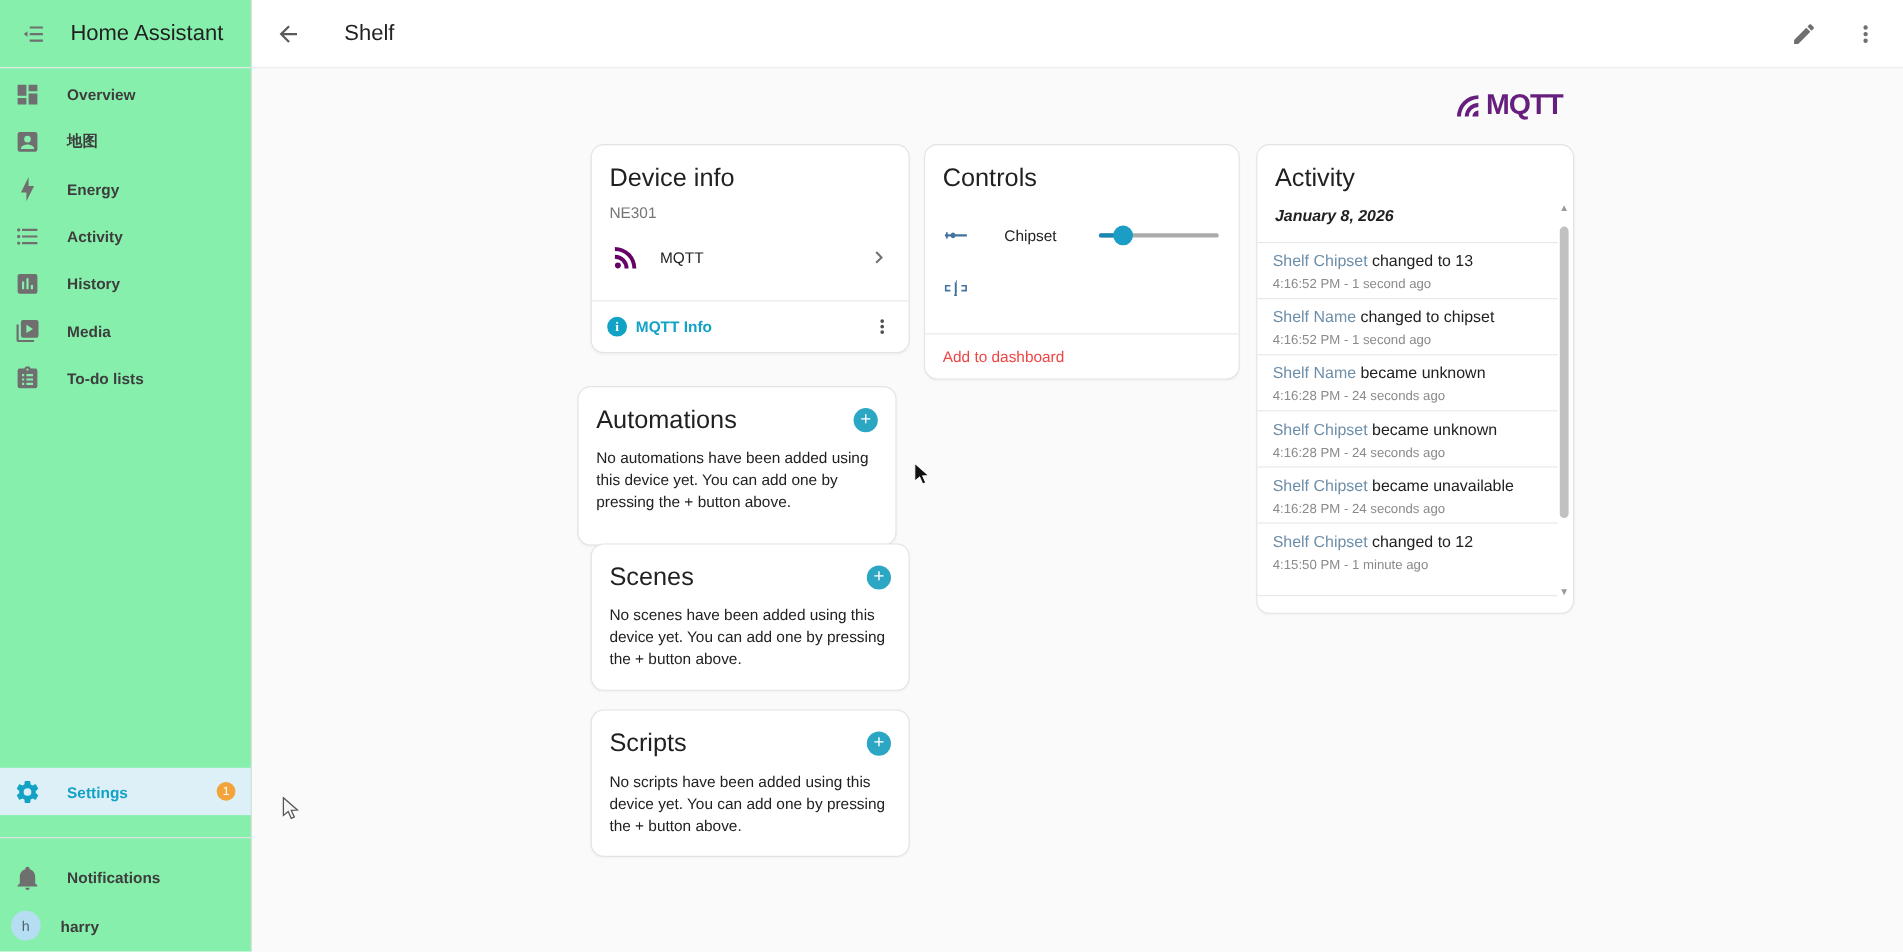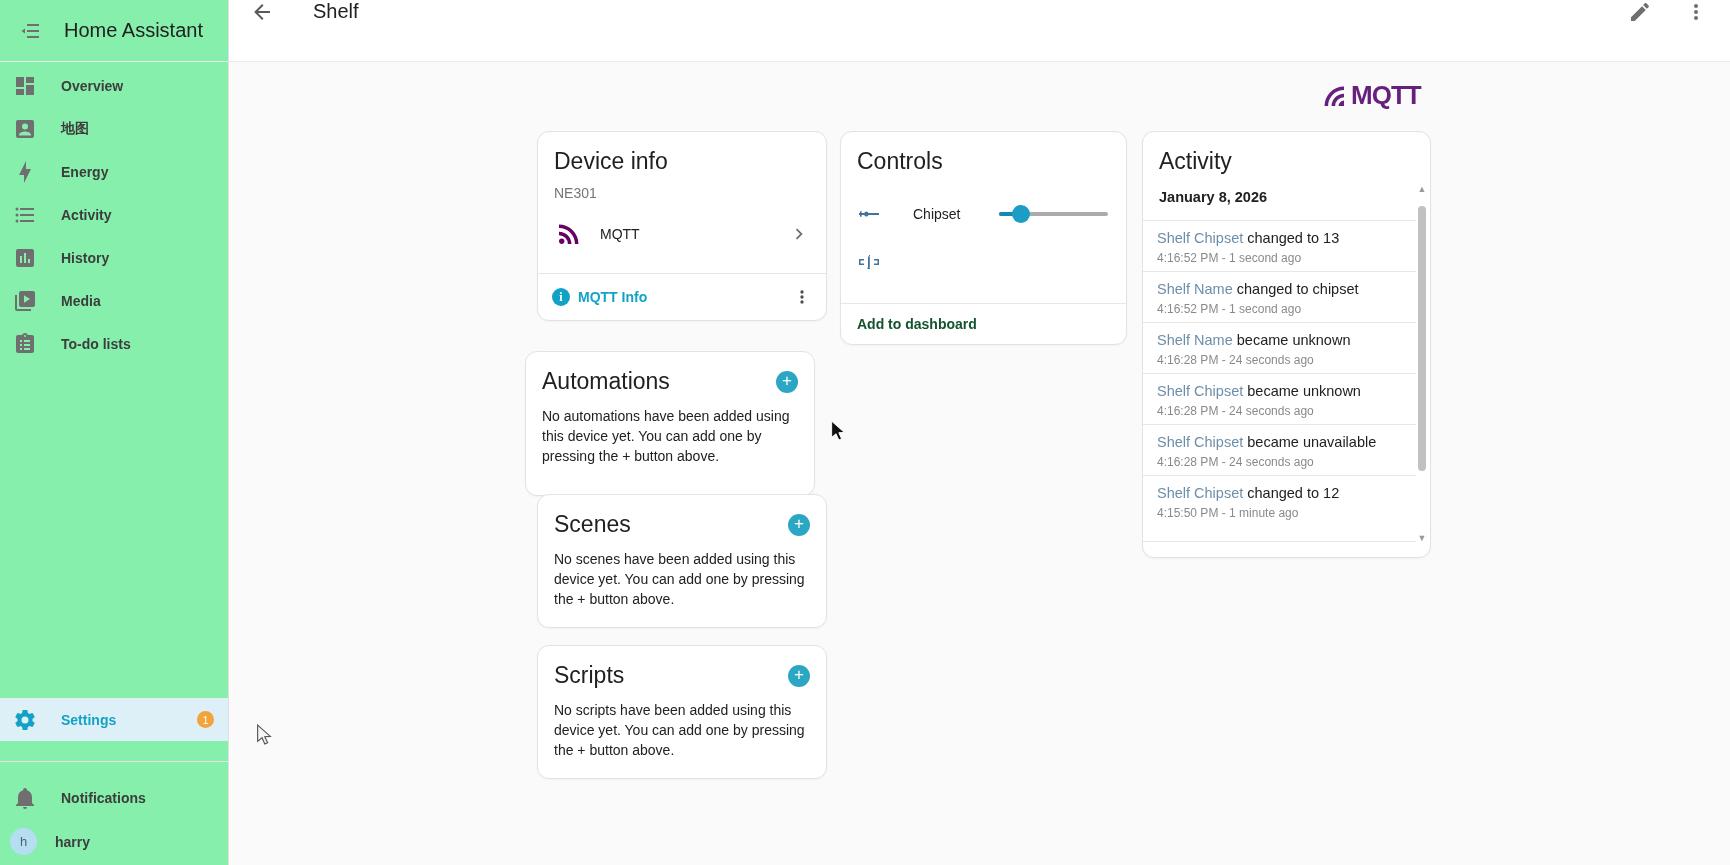--- a/index.html
+++ b/index.html
@@ -27,21 +27,21 @@
     display:flex; align-items:center; justify-content:center; }
   .side-divider { position:absolute; left:0; right:0; height:1px; background:#e4e4e4; }
   .avatar { width:27px; height:27px; border-radius:50%; background:#b5def2;
     color:#53626c; font-size:13px; display:flex; align-items:center;
     justify-content:center; margin-left:-3px; }
   .user-name { font-size:14px; font-weight:700; color:#3d3d3d; }
 
   
   .appbar { position:absolute; left:229px; top:0; right:0; height:62px;
     background:#fff; border-bottom:1px solid #ebebeb; display:flex;
-    z-index:4; }
+    align-items:center; z-index:4; }
   .appbar .back { margin-left:21px; width:24px; height:24px; color:#5a5a5a; cursor:pointer; }
   .appbar .title { margin-left:39px; font-size:20px; color:#212121; }
   .appbar .spacer { flex:1; }
   .icon-btn { width:24px; height:24px; color:#6f6f6f; cursor:pointer; }
   .appbar .edit { margin-right:32px; }
   .appbar .overflow { margin-right:22px; }
 
   
   .main { position:absolute; left:229px; top:62px; right:0; bottom:0; background:#fafafa; }
 
@@ -88,21 +88,21 @@
   .textfield { position:absolute; left:44px; top:107px; width:228px; height:50px;
     background:#f0f0f0; border-radius:4px 4px 0 0; border-bottom:1px solid #8d8d8d;
     padding:7px 12px 0 12px; cursor:text; }
   .tf-label { font-size:11px; color:#6f6f6f; }
   .tf-input { border:none; background:transparent; outline:none; font-size:15px;
     color:#212121; width:100%; padding:2px 0 0 0;
     font-family:"Liberation Sans","DejaVu Sans",sans-serif; }
   .tf-icon { position:absolute; left:16px; top:118px; width:24px; height:24px; color:#44739e; }
   .ctl-footer { position:absolute; left:0; right:0; bottom:0; height:41px;
     border-top:1px solid #e7e7e7; display:flex; align-items:center; padding:0 16px; }
-  .add-link { font-size:14px; font-weight:700; color:#14532d; cursor:pointer; }
+  .add-link { font-size:14px; font-weight:400; color:#ef4444; cursor:pointer; }
 
   
   .card-autom { left:296px; top:289px; width:290px; height:145px; }
   .card-scenes { left:308px; top:432px; width:290px; height:134px; }
   .card-scripts { left:308px; top:583px; width:290px; height:134px; }
   .empty-head { display:flex; align-items:center; }
   .plus-btn { margin-left:auto; width:22px; height:22px; border-radius:50%;
     background:#2ba7c4; color:#fff; display:flex; align-items:center;
     justify-content:center; font-size:17px; line-height:1; cursor:pointer;
     padding-bottom:2px; }
@@ -360,21 +360,21 @@
         <h2>Scripts</h2>
         <span class="plus-btn">+</span>
       </div>
       <div class="empty-text">No scripts have been added using this device yet. You can add one by pressing the + button above.</div>
     </div>
   </section>
 
   <section class="card card-activity">
     <div class="pad">
       <h2>Activity</h2>
-      <div class="act-date" style="padding-left:0;">January 8, 2026</div>
+      <div class="act-date" style="padding-left:0;font-style:italic;">January 8, 2026</div>
     </div>
     <div class="act-list">
       <div class="act-row">
         <div class="act-line"><span class="act-entity">Shelf Chipset</span><span> changed to 13</span></div>
         <div class="act-time">4:16:52 PM - 1 second ago</div>
       </div>
       <div class="act-row">
         <div class="act-line"><span class="act-entity">Shelf Name</span><span> changed to chipset</span></div>
         <div class="act-time">4:16:52 PM - 1 second ago</div>
       </div>

